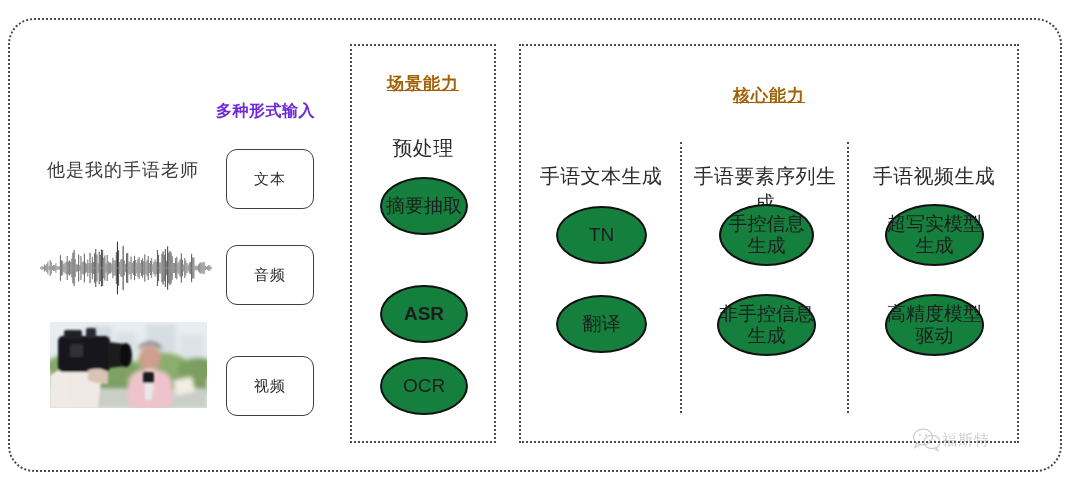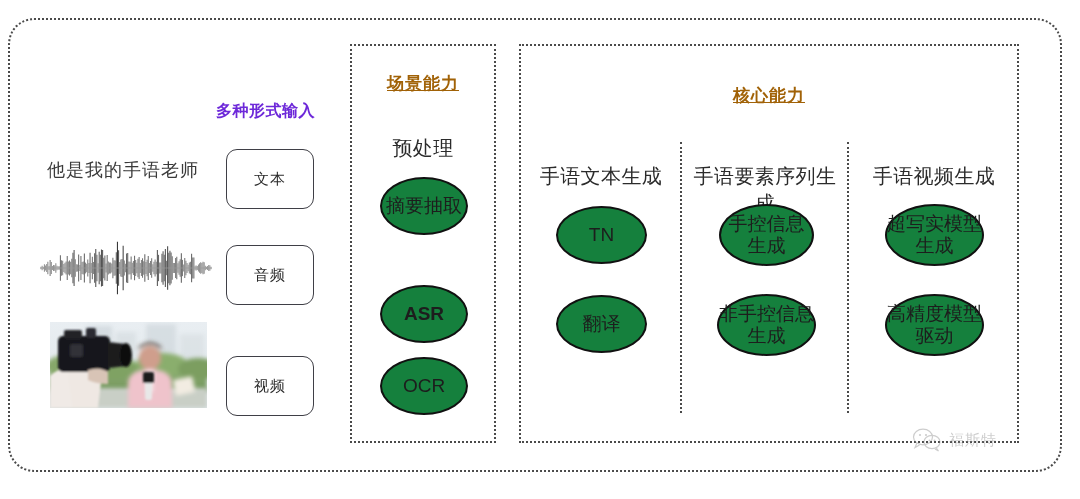--- a/index.html
+++ b/index.html
@@ -131,21 +131,21 @@
     overflow: hidden;
   }
 
   
   #watermark {
     position: absolute;
     left: 912px;
     top: 428px;
     display: flex;
     align-items: center;
-    gap: 7px;
+    gap: 0;
     opacity: 0.42;
   }
   #watermark .wm-text {
     font-size: 15px;
     color: #8a8a8a;
     letter-spacing: 1px;
   }
 </style>
 </head>
 <body>

